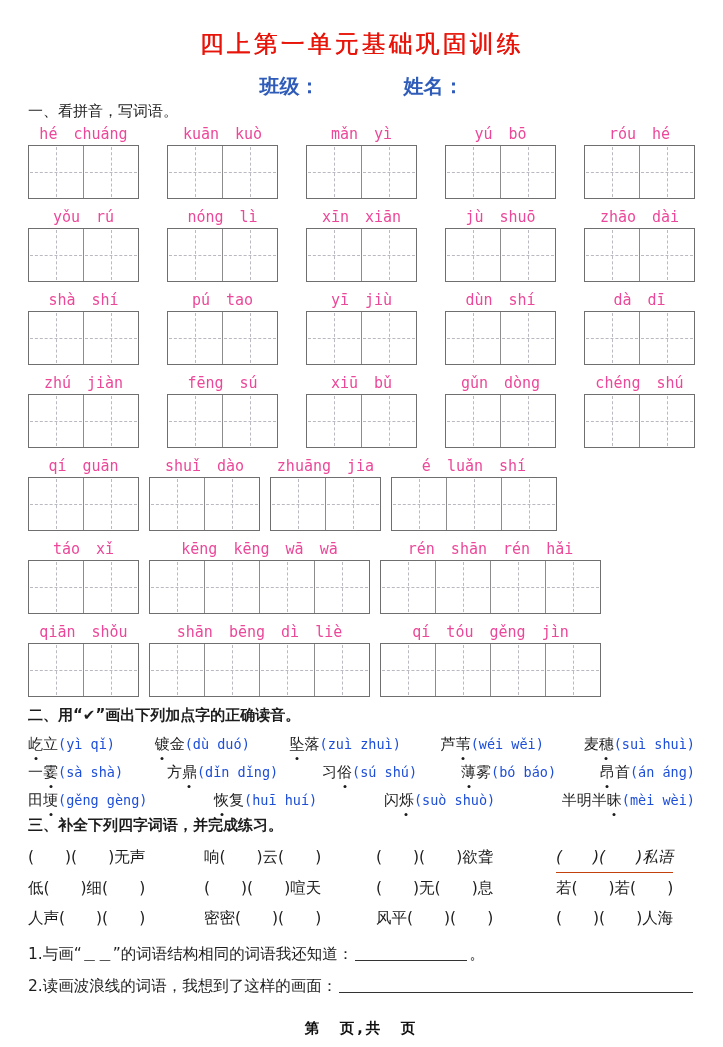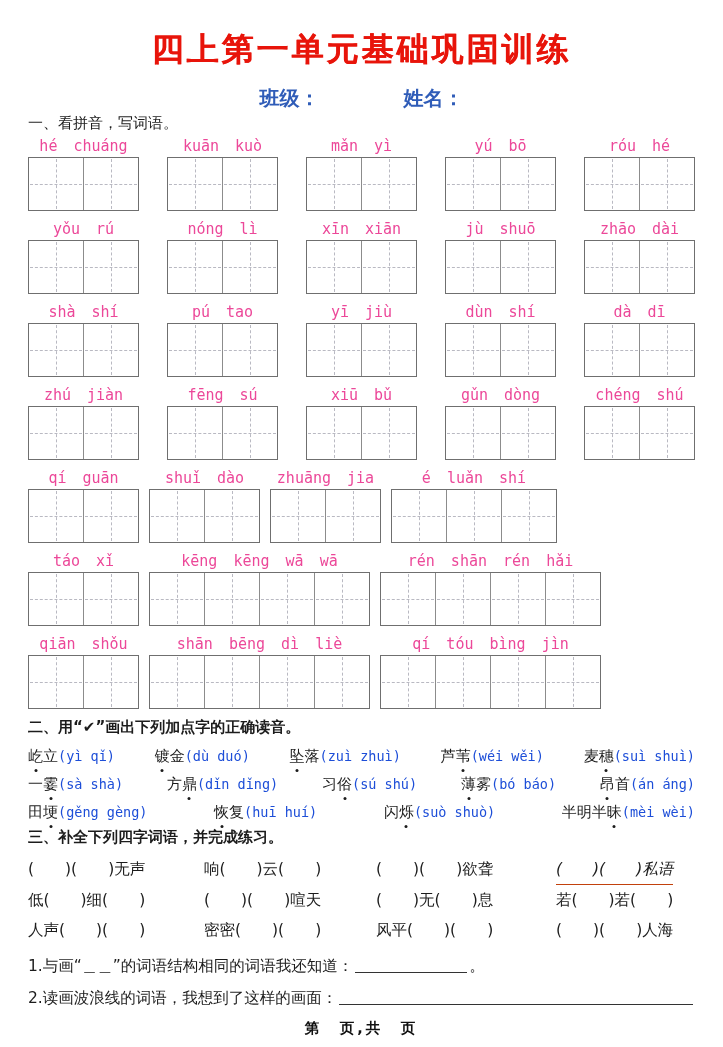--- a/index.html
+++ b/index.html
@@ -3,21 +3,21 @@
 <meta charset="utf-8">
 <style>
   html,body{margin:0;padding:0;background:#e9e9e9;}
   .page{
     width:723px;height:1047px;background:#ffffff;margin:0 auto;
     box-sizing:border-box;padding:26px 28px 0 28px;position:relative;
     font-family:"DejaVu Sans",sans-serif;color:#1c1c1c;overflow:hidden;
   }
   
   .title{
-    text-align:center;font-size:32px;font-weight:700;letter-spacing:3px;
+    text-align:center;font-size:24px;font-weight:400;letter-spacing:3px;
     color:var(--title-red,#e8140a);margin:2px 0 0 0;
     text-shadow:0.6px 0 0 var(--title-red,#e8140a);
   }
   .meta{
     text-align:center;margin-top:13px;font-size:20px;font-weight:bold;
     color:var(--header-blue,#2f5cb8);
   }
   .meta .class-label{margin-right:84px;}
   
   .sec-heading{font-size:15px;margin-top:2px;}
@@ -300,21 +300,21 @@
           <div class="group">
             <div class="pinyin">shān bēng dì liè</div>
             <div class="gridbox">
               <div class="cell"></div>
               <div class="cell"></div>
               <div class="cell"></div>
               <div class="cell"></div>
             </div>
           </div>
           <div class="group">
-            <div class="pinyin">qí tóu bìng jìn</div>
+            <div class="pinyin">qí tóu gěng jìn</div>
             <div class="gridbox">
               <div class="cell"></div>
               <div class="cell"></div>
               <div class="cell"></div>
               <div class="cell"></div>
             </div>
           </div>
         </div>
       </div>
   </div>

